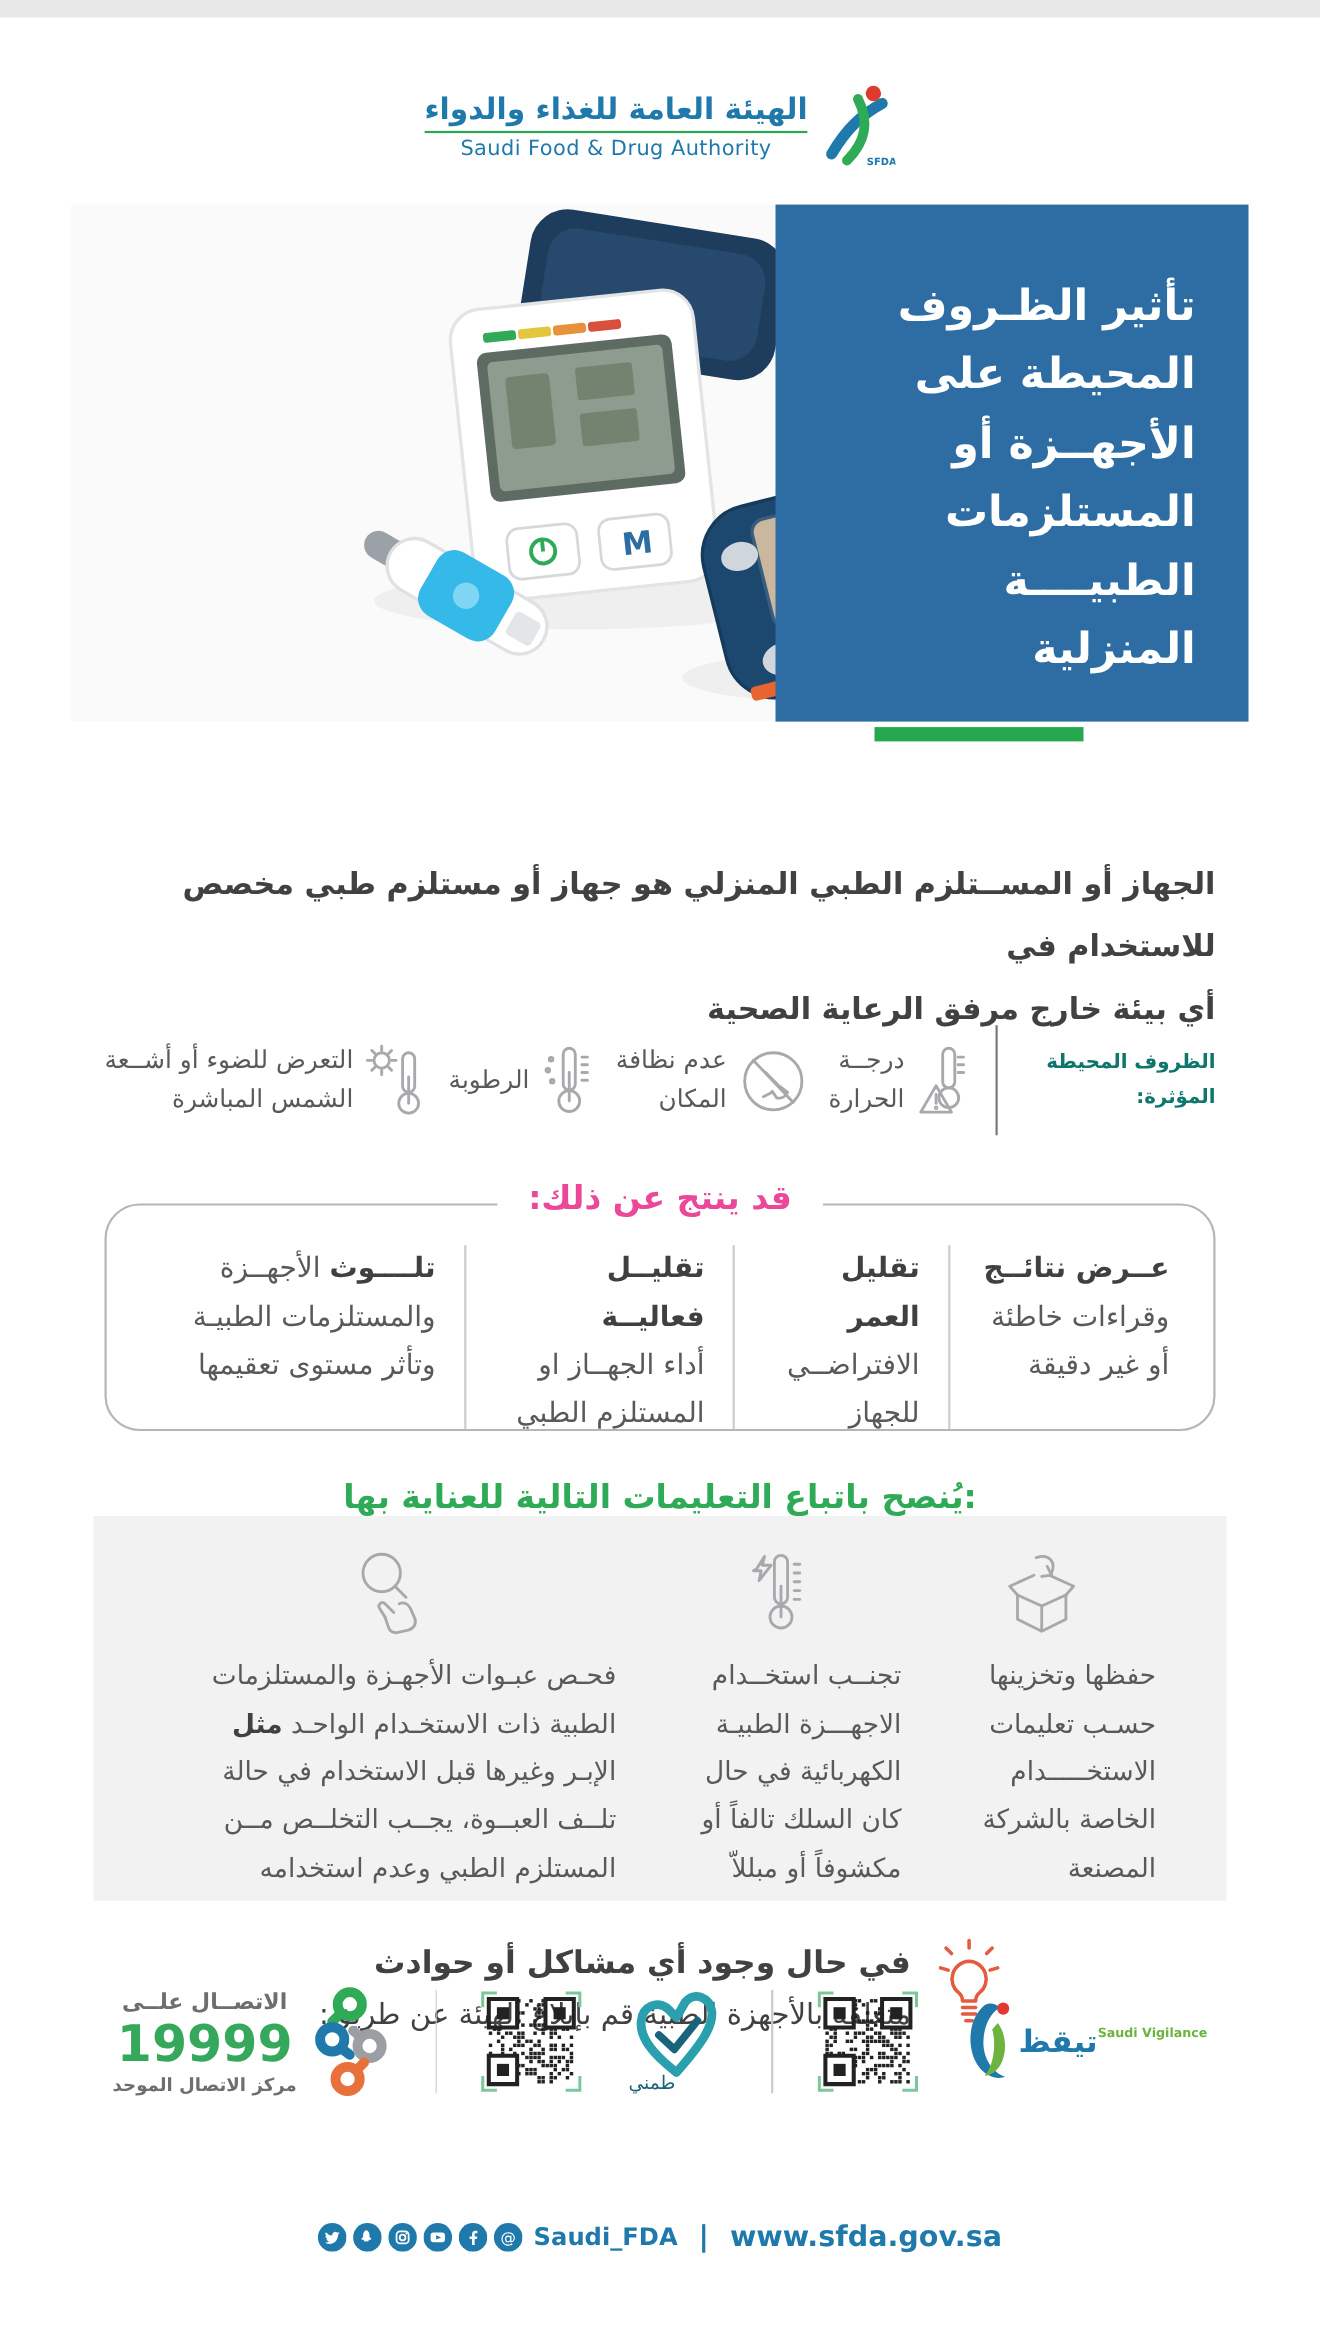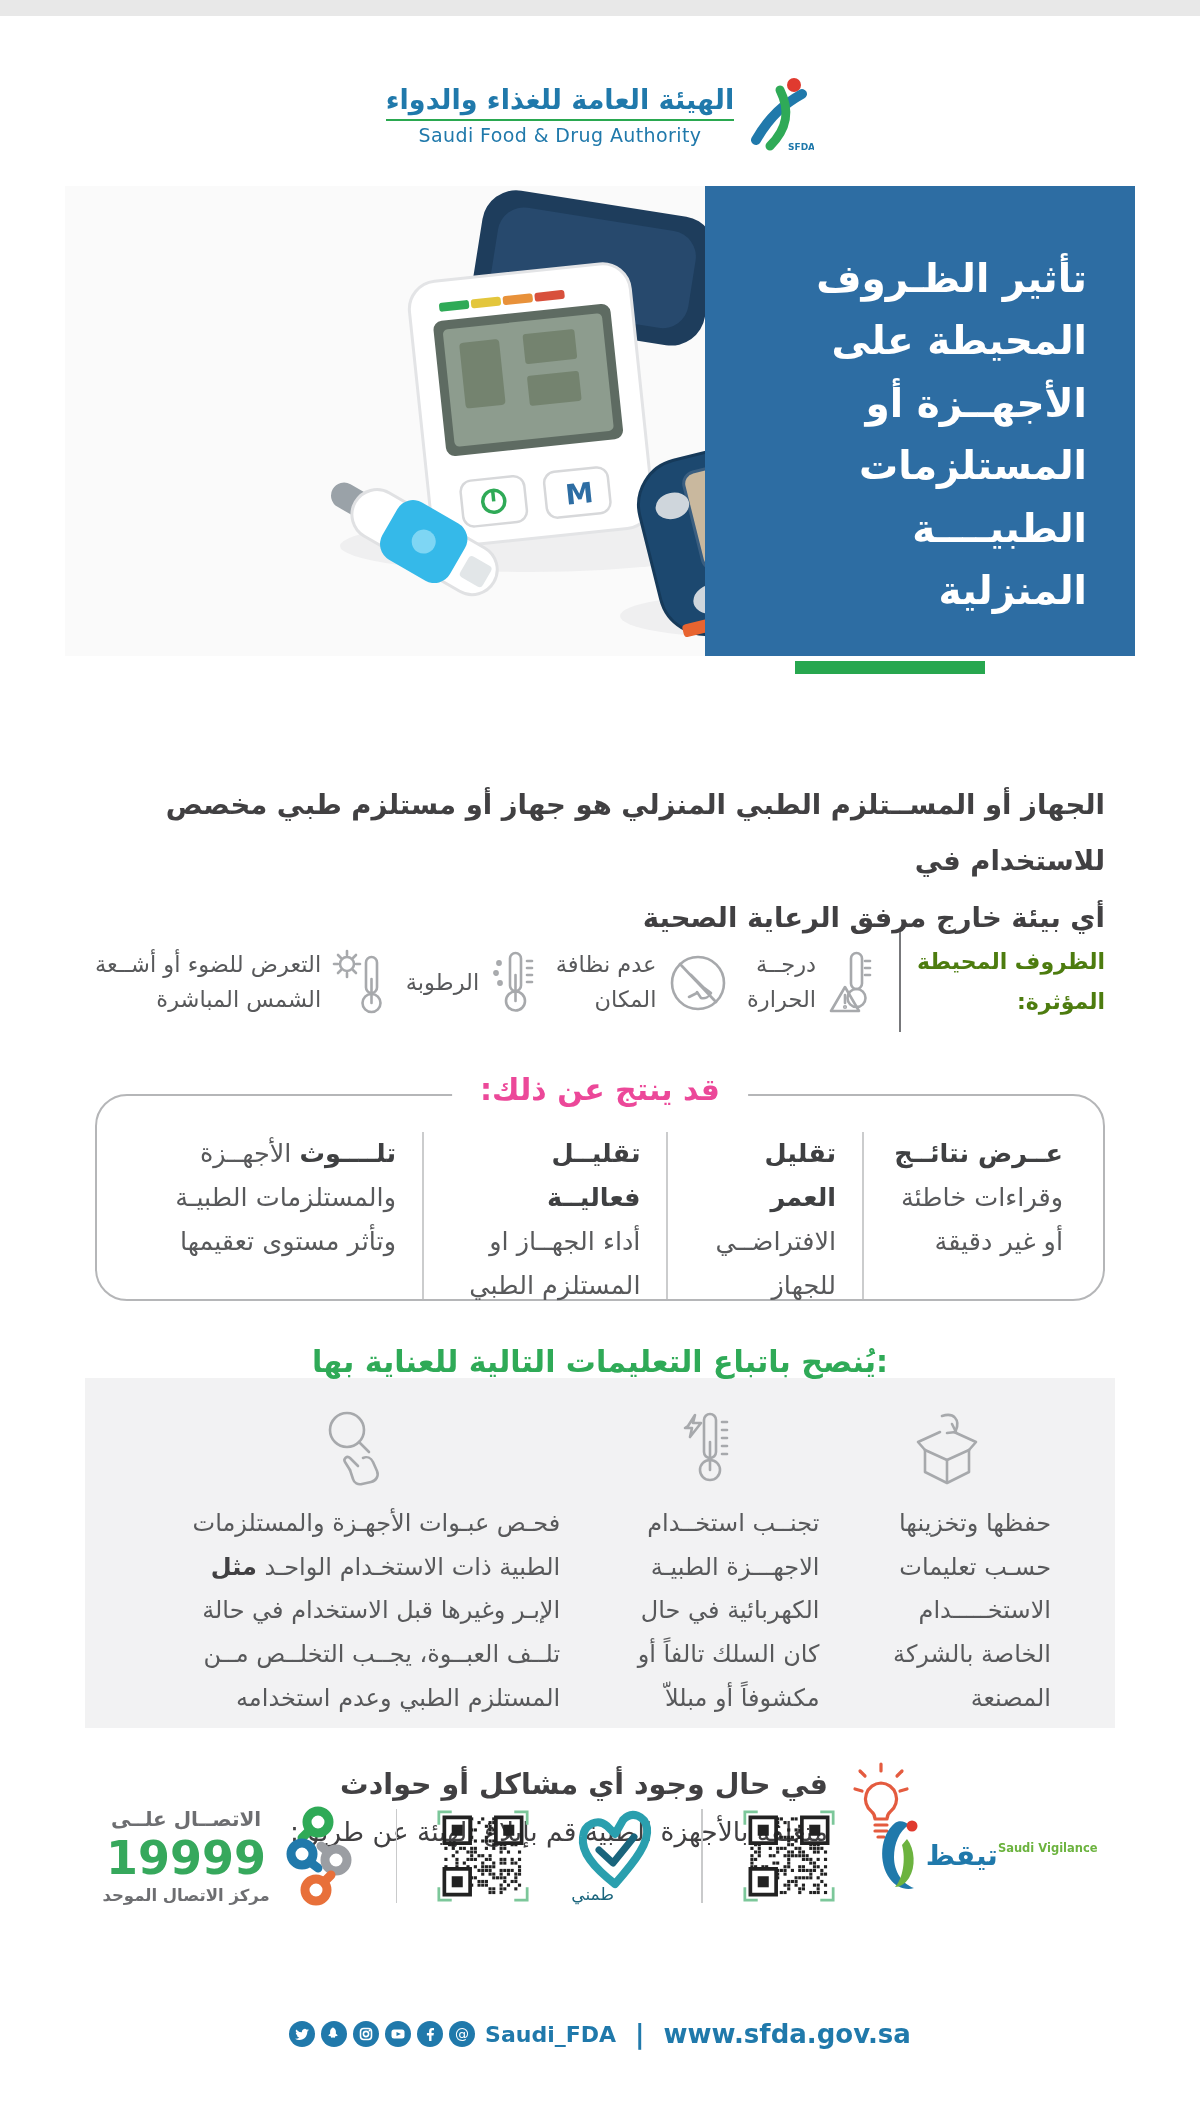--- a/index.html
+++ b/index.html
@@ -21,21 +21,21 @@
   .hero-photo svg{width:100%;height:100%}
   .hero-panel{position:absolute;right:0;top:0;width:430px;height:470px;background:#2d6da3;color:#fff}
   .hero-panel h1{padding:62px 48px 0 28px;font-size:39px;line-height:1.6;text-align:right;font-weight:bold}
   .hero-accent{position:absolute;right:150px;bottom:-18px;width:190px;height:13px;background:#27a74f}
 
   
   .intro{position:absolute;right:95px;left:95px;top:760px;font-size:27.5px;font-weight:bold;color:#414042;text-align:right;line-height:2.05}
 
   
   .conditions{position:absolute;right:95px;left:95px;top:916px;display:flex;align-items:center}
-  .cond-heading{display:flex;align-items:center;height:100px;font-size:22px;font-weight:bold;color:#4d7c0f;line-height:1.8;text-align:right;border-left:2px solid #77787b;padding-left:16px}
+  .cond-heading{display:flex;align-items:center;height:100px;font-size:18px;font-weight:bold;color:#0f766e;line-height:1.8;text-align:right;border-left:2px solid #77787b;padding-left:44px}
   .cond-items{flex:1;display:flex;justify-content:space-between;align-items:center;padding-right:14px}
   .cond-item{display:flex;align-items:center;gap:11px}
   .cond-item svg{flex:0 0 auto}
   .cond-label{font-size:22.5px;color:#58595b;text-align:right;line-height:1.55}
 
   
   .results{position:absolute;left:95px;right:95px;top:1078px;height:207px;border:2px solid #b5b6b8;border-radius:32px;display:flex;padding:36px 14px 0}
   .results-title{position:absolute;top:-24px;left:50%;transform:translateX(-50%);background:#fff;padding:0 28px;font-size:30px;font-weight:bold;color:#ec4899;white-space:nowrap}
   .res-col{padding:0 26px;text-align:right;font-size:25.5px;line-height:1.72;color:#58595b;white-space:pre-line}
   .res-col .b{font-weight:bold;color:#3f4042}

